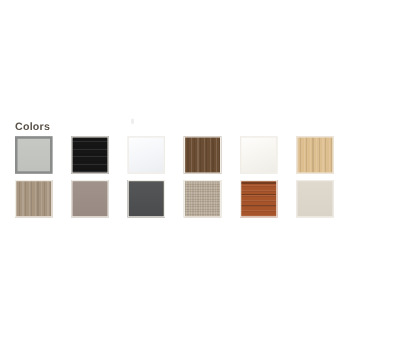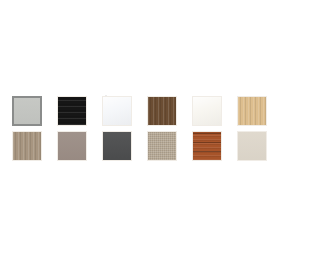--- a/index.html
+++ b/index.html
@@ -163,20 +163,21 @@
 </style>
 </head>
 <body>
 
 <div class="canvas">
 
   <div class="artifact"></div>
 
   <div class="colors-panel">
 
+    <div class="panel-title" style="color: rgb(90, 82, 72);">Colors</div>
 
     <div class="swatch-grid">
         <div class="swatch sel-true" style="background-color: rgb(195, 197, 193);">
           <span class="tex solid"></span>
         </div>
         <div class="swatch sel-false" style="background-color: rgb(22, 22, 22);">
           <span class="tex wood-h"></span>
         </div>
         <div class="swatch sel-false" style="background-color: rgb(244, 246, 249);">
           <span class="tex gloss"></span>

